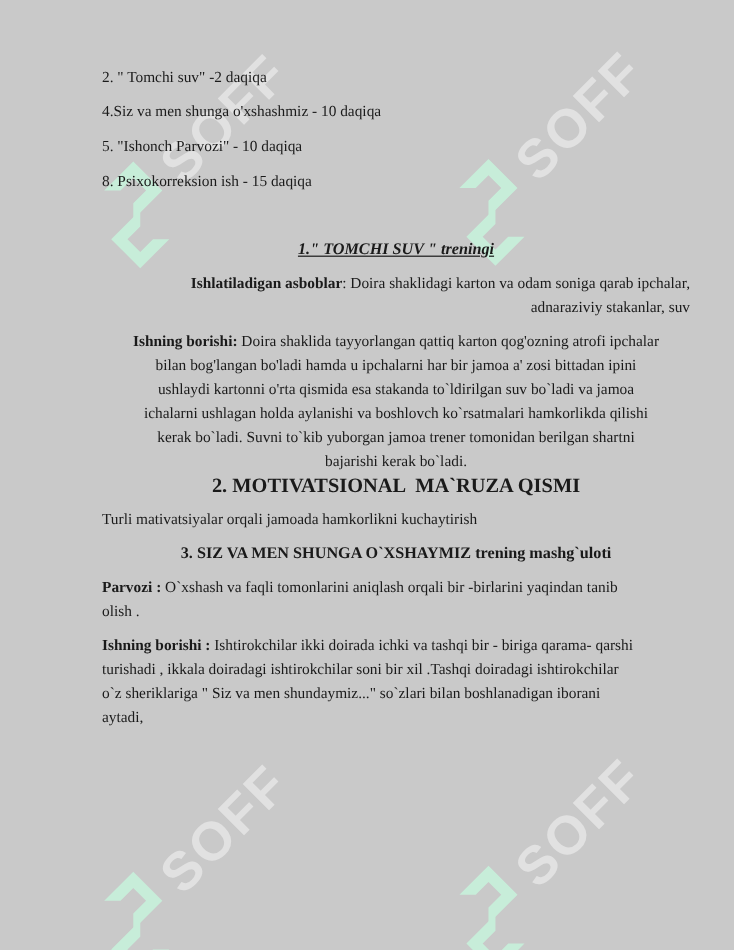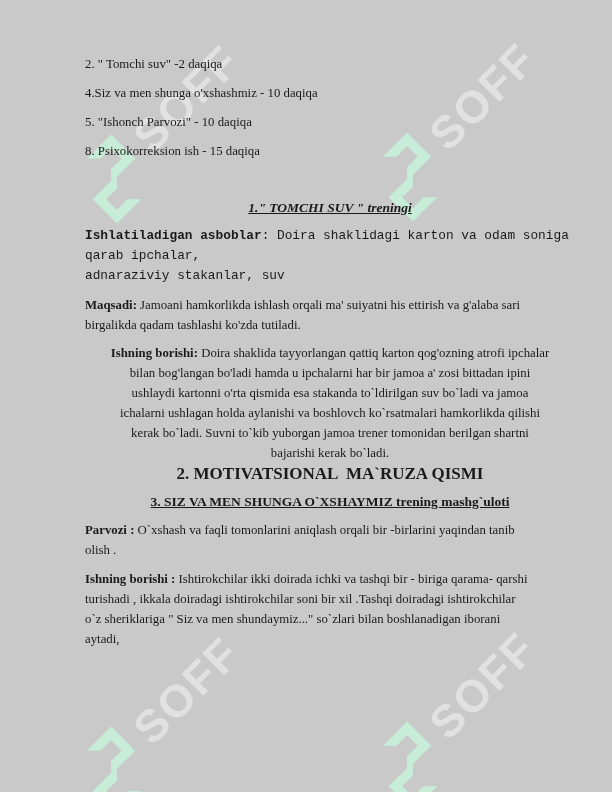--- a/index.html
+++ b/index.html
@@ -38,34 +38,33 @@
   .content p { margin:0; white-space:pre-line; }
   .agenda p { margin:0 0 9px 0; }
   .h1 {
     margin-top:37px !important;
     text-align:center;
     font-weight:bold; font-style:italic;
     text-decoration:underline;
     font-size:13.5px;
     white-space:pre-wrap !important;
   }
-  .p-tools   { margin-top:8px !important; text-align:left;font-family:Liberation Mono, monospace; }
+  .p-tools   { margin-top:8px !important; text-align:right; }
   .p-purpose { margin-top:9px !important; }
   .p-proc    { margin-top:8px !important;text-align:center; }
   .h2 {
     margin-top:1px !important;
     text-align:center; font-weight:bold; font-size:17px;
     white-space:pre-wrap !important;
   }
   .p-turli   { margin-top:8px !important; }
   .h3 {
     margin-top:8px !important;
     text-align:center; font-weight:bold; font-size:13.5px;
     white-space:pre-wrap !important;
-    text-decoration:underline;
   }
   .p-purpose2 { margin-top:8px !important; }
   .p-proc2    { margin-top:9px !important; }
   b { font-weight:bold; }
 </style>
 </head>
 <body>
 
 <div class="page">
 
@@ -105,32 +104,31 @@
       <p>4.Siz va men shunga o'xshashmiz - 10 daqiqa</p>
       <p>5. "Ishonch Parvozi" - 10 daqiqa</p>
       <p>8. Psixokorreksion ish - 15 daqiqa</p>
     </div>
 
     <p class="h1">1." TOMCHI SUV " treningi</p>
 
     <p class="p-tools"><b>Ishlatiladigan asboblar</b><span>: Doira shaklidagi karton va odam soniga qarab ipchalar,
 adnaraziviy stakanlar, suv</span></p>
 
-    <p class="p-purpose"><b>Maqsadi:</b><span> Jamoani hamkorlikda ishlash orqali ma' suiyatni his ettirish va g'alaba sari
-birgalikda qadam tashlashi ko'zda tutiladi.</span></p>
 
     <p class="p-proc"><b>Ishning borishi:</b><span> Doira shaklida tayyorlangan qattiq  karton qog'ozning atrofi ipchalar
 bilan bog'langan bo'ladi hamda u ipchalarni har bir jamoa a' zosi bittadan ipini
 ushlaydi kartonni o'rta qismida esa stakanda to`ldirilgan suv bo`ladi va jamoa
 ichalarni ushlagan holda aylanishi va boshlovch ko`rsatmalari hamkorlikda qilishi
 kerak bo`ladi. Suvni to`kib yuborgan jamoa trener tomonidan berilgan shartni
 bajarishi kerak bo`ladi.</span></p>
 
     <p class="h2">2. MOTIVATSIONAL  MA`RUZA QISMI</p>
 
+    <p class="p-turli">Turli mativatsiyalar orqali jamoada hamkorlikni kuchaytirish</p>
 
     <p class="h3">3. SIZ VA MEN SHUNGA O`XSHAYMIZ trening mashg`uloti</p>
 
     <p class="p-purpose2"><b>Parvozi :</b><span> O`xshash va faqli tomonlarini aniqlash orqali bir -birlarini yaqindan tanib
 olish .</span></p>
 
     <p class="p-proc2"><b>Ishning borishi :</b><span> Ishtirokchilar ikki doirada ichki va tashqi bir - biriga qarama- qarshi
 turishadi , ikkala doiradagi ishtirokchilar  soni bir xil .Tashqi doiradagi ishtirokchilar
 o`z sheriklariga " Siz va men shundaymiz..." so`zlari bilan boshlanadigan iborani
 aytadi,</span></p>

